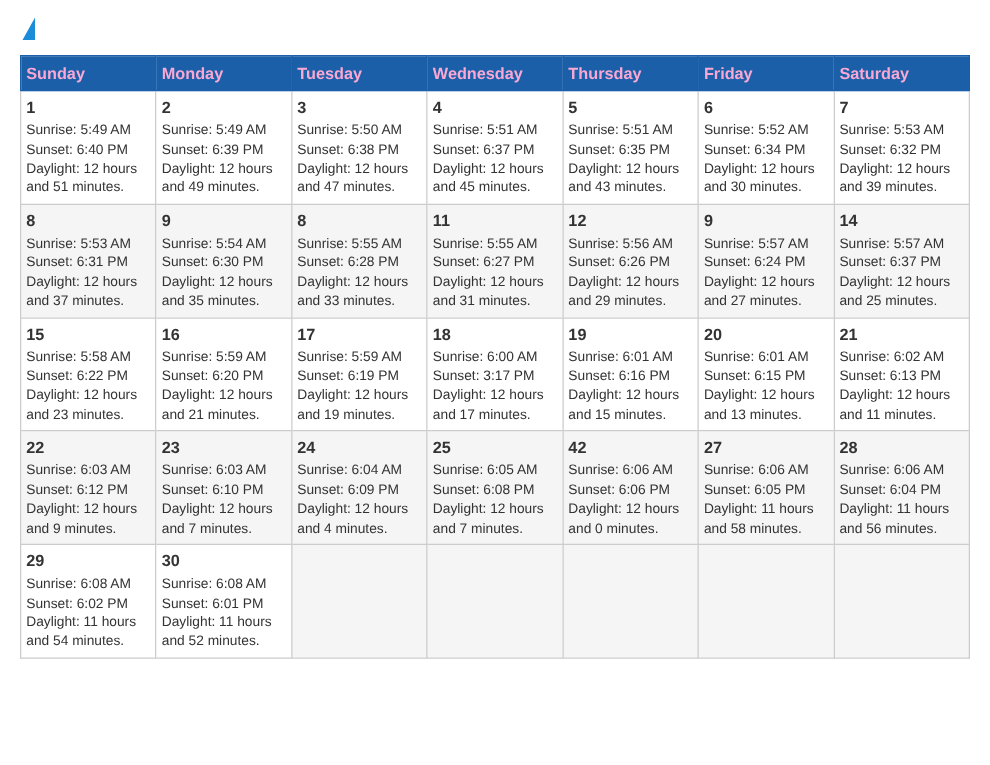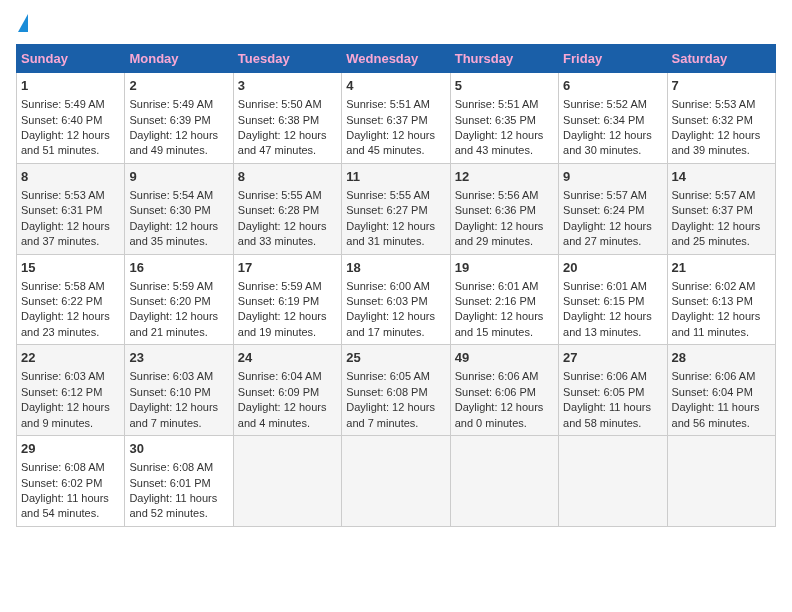--- a/index.html
+++ b/index.html
@@ -198,21 +198,21 @@
         <td>
           <span class="day-num">11</span>
           <div>Sunrise: 5:55 AM</div>
           <div>Sunset: 6:27 PM</div>
           <div>Daylight: 12 hours</div>
           <div>and 31 minutes.</div>
         </td>
         <td>
           <span class="day-num">12</span>
           <div>Sunrise: 5:56 AM</div>
-          <div>Sunset: 6:36 PM</div>
+          <div>Sunset: 6:26 PM</div>
           <div>Daylight: 12 hours</div>
           <div>and 29 minutes.</div>
         </td>
         <td>
           <span class="day-num">9</span>
           <div>Sunrise: 5:57 AM</div>
           <div>Sunset: 6:24 PM</div>
           <div>Daylight: 12 hours</div>
           <div>and 27 minutes.</div>
         </td>
@@ -242,28 +242,28 @@
         <td>
           <span class="day-num">17</span>
           <div>Sunrise: 5:59 AM</div>
           <div>Sunset: 6:19 PM</div>
           <div>Daylight: 12 hours</div>
           <div>and 19 minutes.</div>
         </td>
         <td>
           <span class="day-num">18</span>
           <div>Sunrise: 6:00 AM</div>
-          <div>Sunset: 6:03 PM</div>
+          <div>Sunset: 3:17 PM</div>
           <div>Daylight: 12 hours</div>
           <div>and 17 minutes.</div>
         </td>
         <td>
           <span class="day-num">19</span>
           <div>Sunrise: 6:01 AM</div>
-          <div>Sunset: 2:16 PM</div>
+          <div>Sunset: 6:16 PM</div>
           <div>Daylight: 12 hours</div>
           <div>and 15 minutes.</div>
         </td>
         <td>
           <span class="day-num">20</span>
           <div>Sunrise: 6:01 AM</div>
           <div>Sunset: 6:15 PM</div>
           <div>Daylight: 12 hours</div>
           <div>and 13 minutes.</div>
         </td>
@@ -298,21 +298,21 @@
           <div>and 4 minutes.</div>
         </td>
         <td>
           <span class="day-num">25</span>
           <div>Sunrise: 6:05 AM</div>
           <div>Sunset: 6:08 PM</div>
           <div>Daylight: 12 hours</div>
           <div>and 7 minutes.</div>
         </td>
         <td>
-          <span class="day-num">49</span>
+          <span class="day-num">42</span>
           <div>Sunrise: 6:06 AM</div>
           <div>Sunset: 6:06 PM</div>
           <div>Daylight: 12 hours</div>
           <div>and 0 minutes.</div>
         </td>
         <td>
           <span class="day-num">27</span>
           <div>Sunrise: 6:06 AM</div>
           <div>Sunset: 6:05 PM</div>
           <div>Daylight: 11 hours</div>

